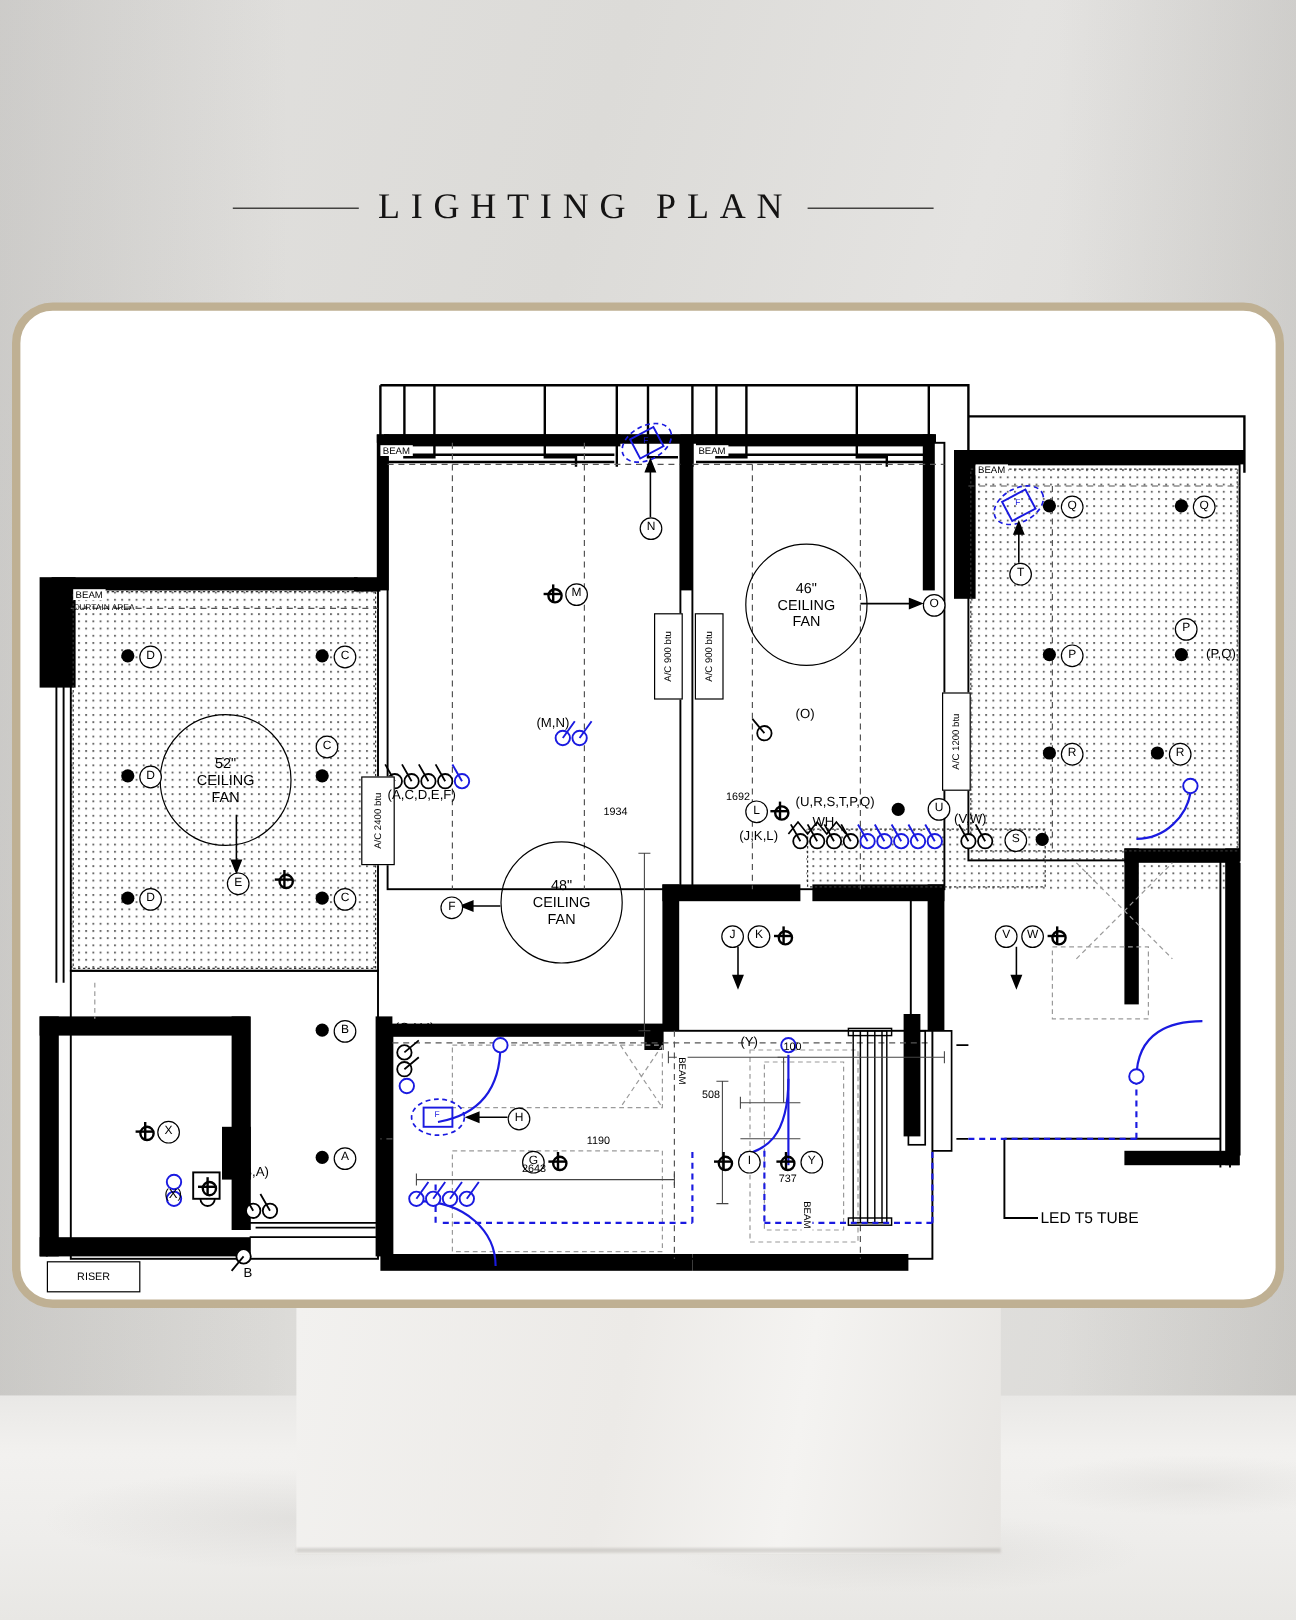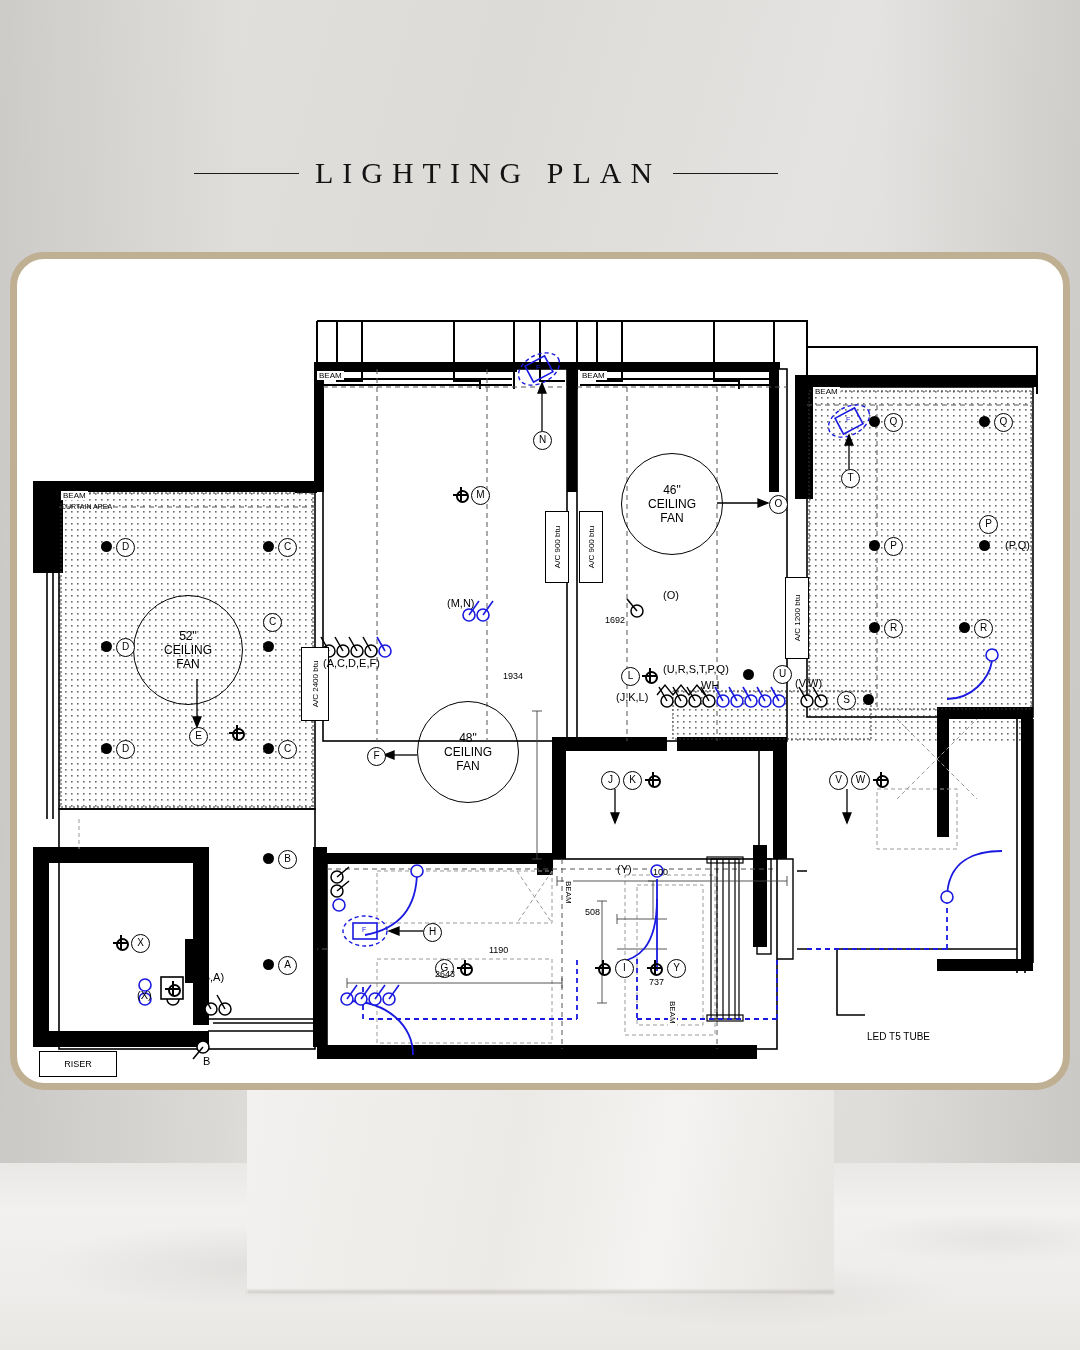--- a/index.html
+++ b/index.html
@@ -59,21 +59,21 @@
 
   
   .lay{position:absolute;left:0;top:0;width:1046px;height:824px;}
   svg.lay{overflow:visible;}
 
   
   .lbl{position:absolute;font-family:"Liberation Sans",sans-serif;color:#000;white-space:nowrap;}
   .lbl-xs{font-size:7px;}
   .lbl-sm{font-size:9px;}
   .lbl-md{font-size:11px;}
-  .lbl-lg{font-size:10px;margin-top:24px;}
+  .lbl-lg{font-size:13px;}
   .vert{transform-origin:0 0;}
 
   
   .ctag{
     position:absolute;width:17px;height:17px;border:1.4px solid #000;border-radius:50%;
     font-size:10px;line-height:15px;text-align:center;color:#000;background:#fff;
     font-family:"Liberation Sans",sans-serif;
   }
   .dot{position:absolute;width:11px;height:11px;background:#000;border-radius:50%;}
   .cross{position:absolute;width:15px;height:15px;}
@@ -524,24 +524,24 @@
     <div class="lbl lbl-md" style="left:599px;top:432px">(J,K,L)</div>
     <div class="lbl lbl-md" style="left:430px;top:338px">(M,N)</div>
     <div class="lbl lbl-md" style="left:646px;top:330px">(O)</div>
     <div class="lbl lbl-md" style="left:988px;top:280px">(P,Q)</div>
     <div class="lbl lbl-md" style="left:646px;top:404px">(U,R,S,T,P,Q)</div>
     <div class="lbl lbl-md" style="left:778px;top:418px">(V,W)</div>
     <div class="lbl lbl-md" style="left:120px;top:730px">(X)</div>
     <div class="lbl lbl-md" style="left:600px;top:604px">(Y)</div>
     <div class="lbl lbl-md" style="left:186px;top:796px">B</div>
 
-    <div class="lbl lbl-md" style="left:684px;top:420px">WH</div>
+    <div class="lbl lbl-md" style="left:660px;top:420px">WH</div>
     <div class="lbl lbl-lg" style="left:850px;top:748px">LED T5 TUBE</div>
 
-    <div class="lbl lbl-sm" style="left:588px;top:356px">1692</div>
+    <div class="lbl lbl-sm" style="left:588px;top:400px">1692</div>
     <div class="lbl lbl-sm" style="left:486px;top:412px">1934</div>
     <div class="lbl lbl-sm" style="left:418px;top:710px">2643</div>
     <div class="lbl lbl-sm" style="left:472px;top:686px">1190</div>
     <div class="lbl lbl-sm" style="left:568px;top:648px">508</div>
     <div class="lbl lbl-sm" style="left:632px;top:718px">737</div>
     <div class="lbl lbl-sm" style="left:636px;top:608px">100</div>
 
     <div class="lbl lbl-xs" style="left:519px;top:105px;color:#1a1ae0">F</div>
     <div class="lbl lbl-xs" style="left:829px;top:157px;color:#1a1ae0">F</div>
     <div class="lbl lbl-xs" style="left:345px;top:667px;color:#1a1ae0">F</div>

